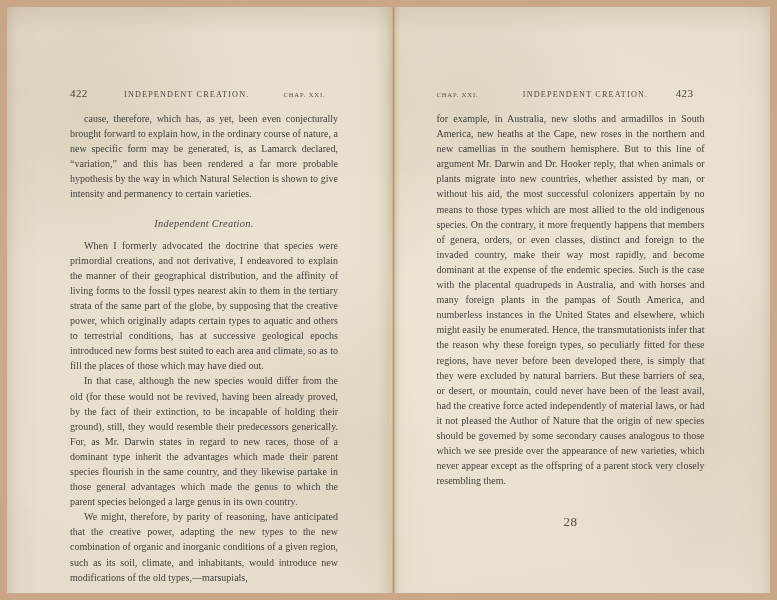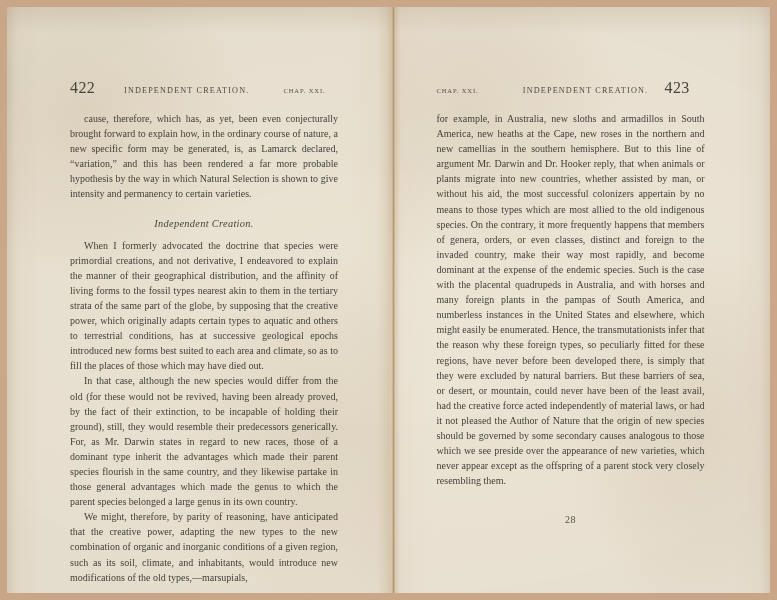--- a/index.html
+++ b/index.html
@@ -97,24 +97,25 @@
     display: flex;
     align-items: baseline;
     font-size: 8.2px;
     letter-spacing: .9px;
     color: #4c4a43;
     height: 14px;
     margin-bottom: 18px;
     white-space: nowrap;
   }
   .runhead .folio {
-    font-size: 16px;
+    font-size: 11px;
     letter-spacing: .4px;
     color: #46453f;
     font-variant: normal;
+    margin-top: 8px;
   }
   .runhead .title {
     text-transform: uppercase;
     letter-spacing: 1.15px;
   }
   .runhead .chap {
     text-transform: uppercase;
     font-size: 6.6px;
     letter-spacing: .85px;
     color: #55534c;
@@ -122,21 +123,21 @@
   .verso .runhead {
     justify-content: flex-start;
     gap: 0;
   }
   .verso .runhead .folio { width: 54px; }
   .verso .runhead .title { flex: 0 0 auto; }
   .verso .runhead .chap  { margin-left: 34px; }
 
   .recto .runhead .chap  { width: 70px; }
   .recto .runhead .title { flex: 1 1 auto; text-align: center; }
-  .recto .runhead .folio { width: 40px; text-align: left; }
+  .recto .runhead .folio { width: 40px; text-align: center; }
 
   p.para {
     margin: 0;
     font-size: 10px;
     line-height: 15.1px;
     text-align: justify;
     text-align-last: left;
     text-indent: 14px;
     color: #43423c;
     -webkit-font-smoothing: antialiased;
@@ -148,21 +149,21 @@
     font-style: italic;
     font-size: 10.4px;
     text-align: center;
     letter-spacing: .3px;
     color: #47463f;
   }
 
   .signature {
     margin-top: 26px;
     text-align: center;
-    font-size: 10px;
+    font-size: 13px;
     letter-spacing: .5px;
     color: #53514a;
   }
 
   
   .inkwash {
     position: absolute;
     inset: 0;
     pointer-events: none;
     background:

